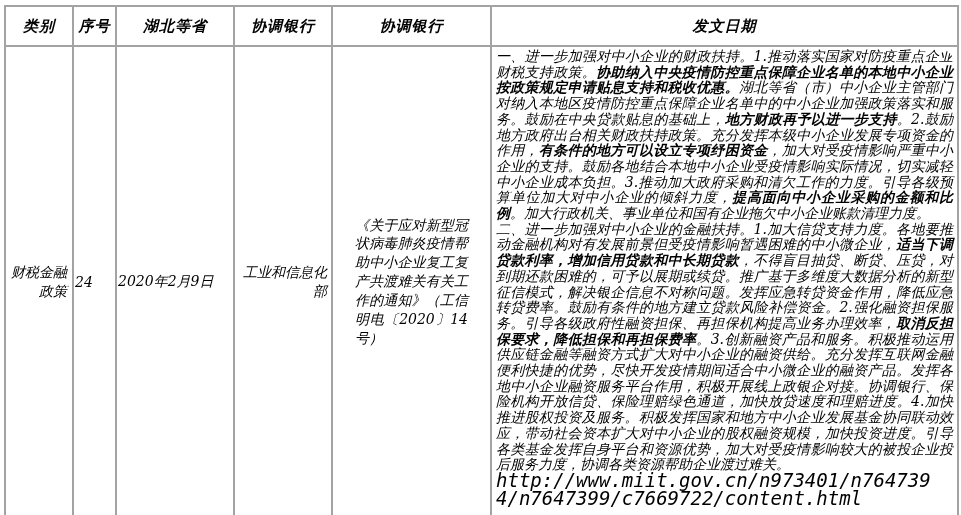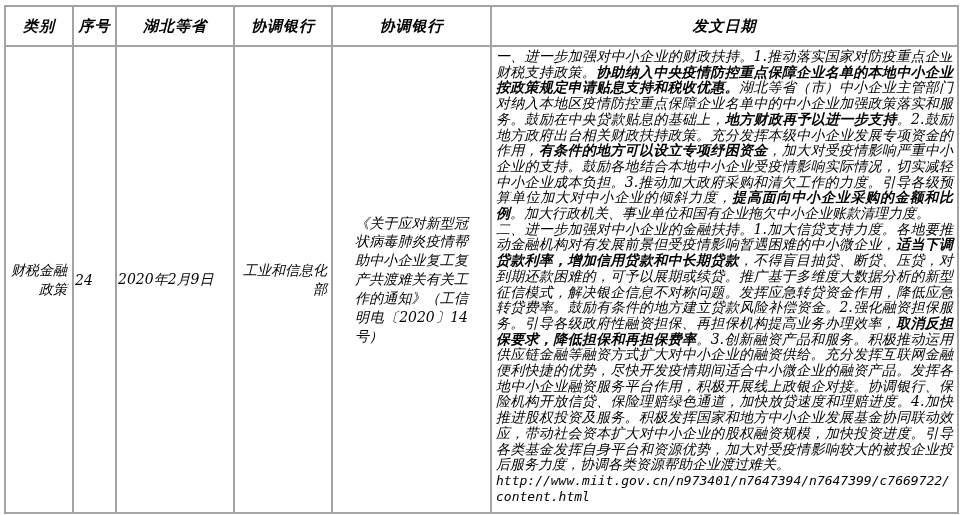--- a/index.html
+++ b/index.html
@@ -75,21 +75,21 @@
     text-justify: inter-ideograph;
     white-space: pre-wrap;
     word-break: break-all;
   }
   .content-text .b {
     font-weight: bold;
     font-family: "DejaVu Sans", "Liberation Sans", sans-serif;
   }
   .content-text .url {
     font-family: "DejaVu Sans Mono", "Liberation Mono", monospace;
-    font-size: 13px;
+    font-size: 19px;
   }
 </style>
 </head>
 <body>
 
 <div class="page">
   <table class="policy-table">
     <colgroup>
       <col style="width:68px">
       <col style="width:43px">

